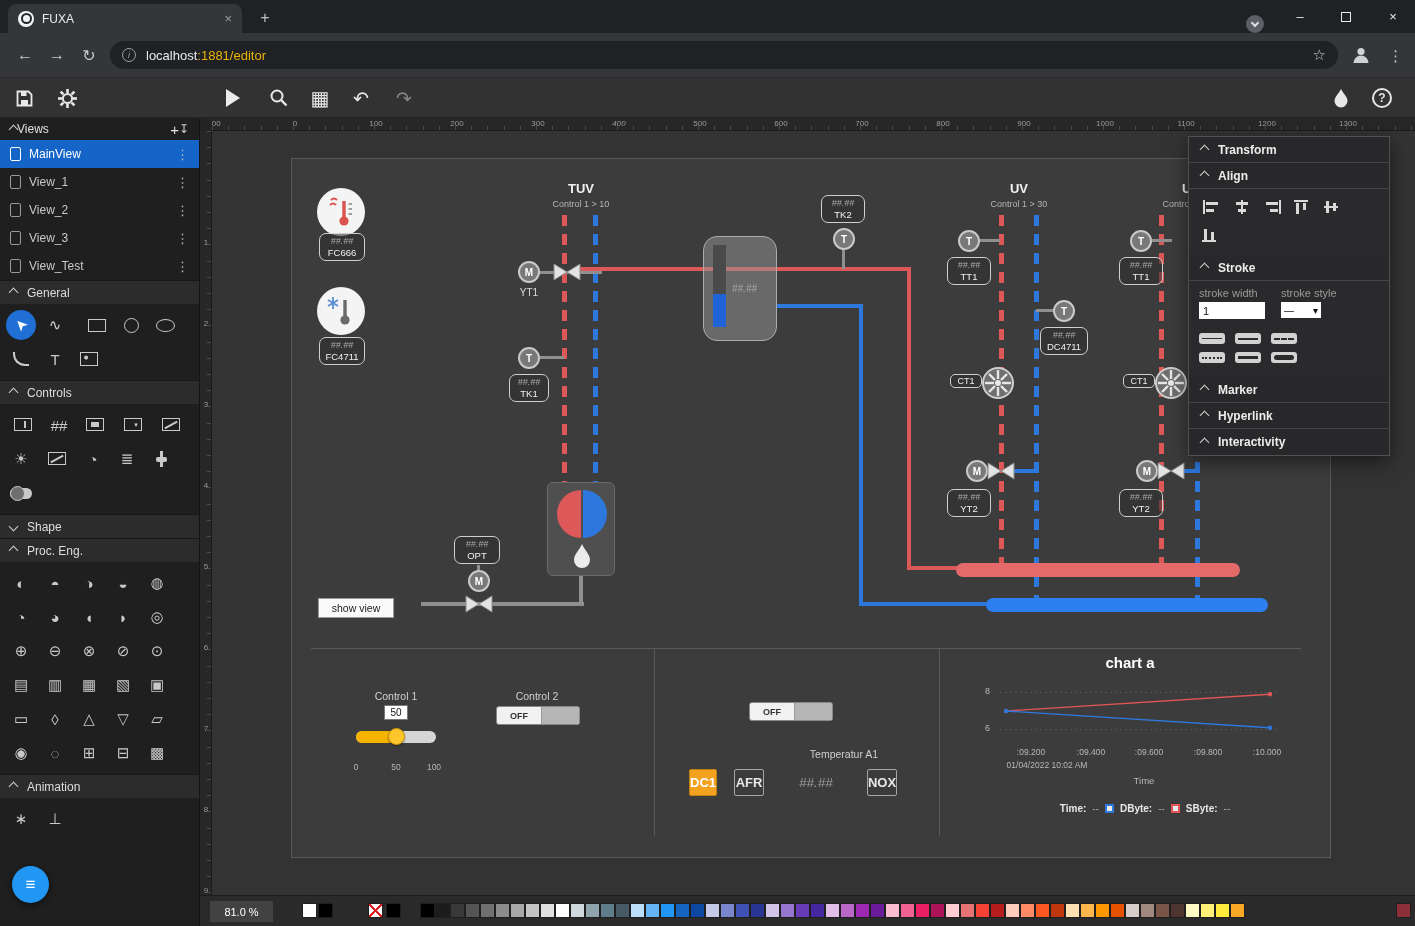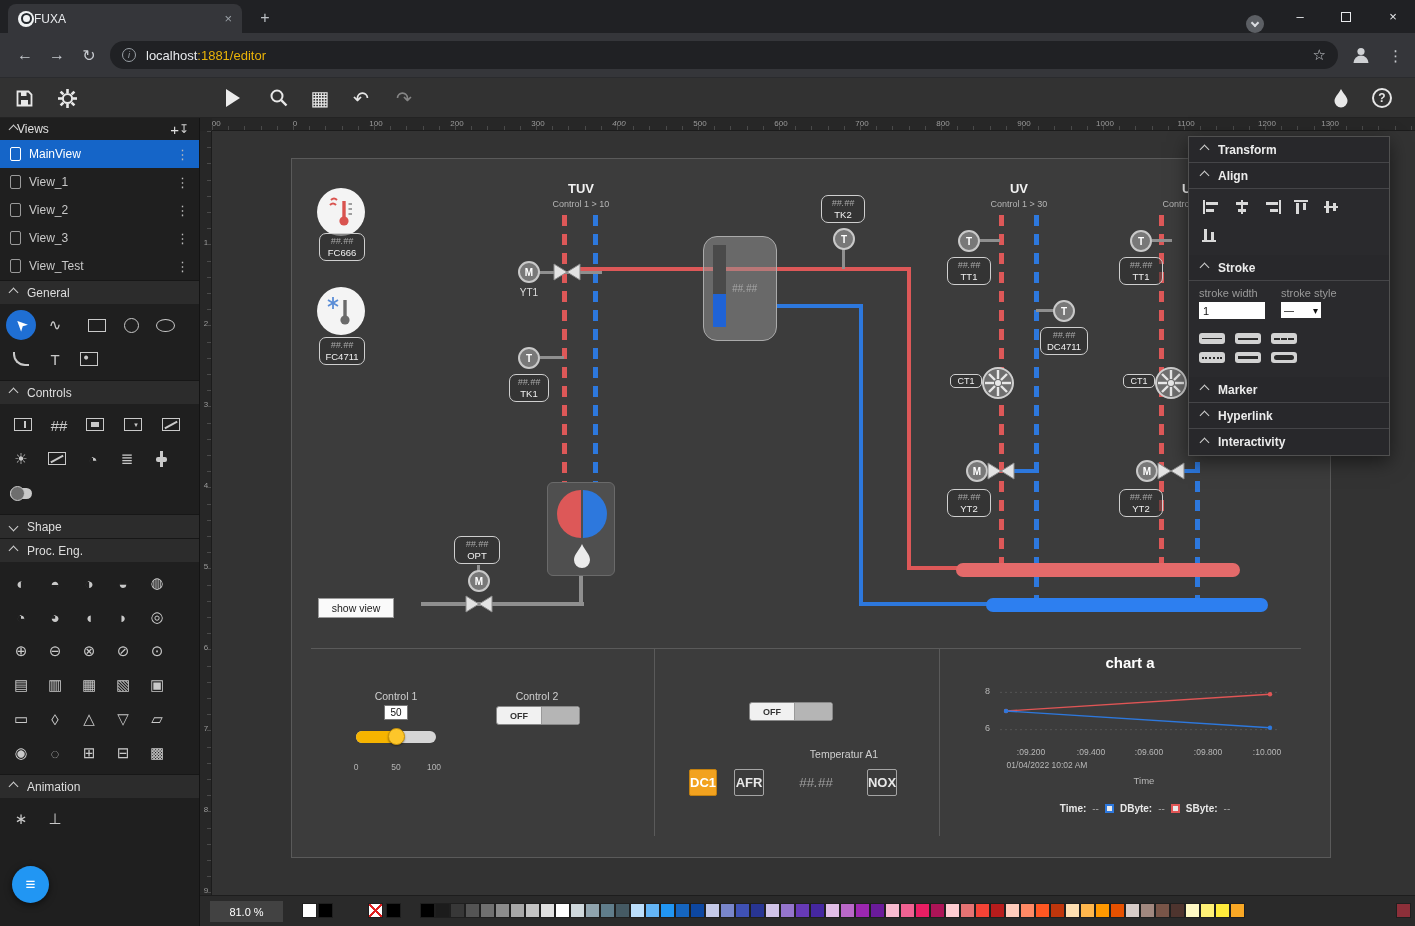--- a/index.html
+++ b/index.html
@@ -3,21 +3,21 @@
 <meta charset="utf-8">
 <style>
   *{margin:0;padding:0;box-sizing:border-box}
   html,body{background:#1a1a1a}
   .app{position:relative;width:1415px;height:926px;overflow:hidden;background:#333;
        font-family:"Liberation Sans",sans-serif;color:#ddd;-webkit-user-select:none}
 
   
   .tabstrip{position:absolute;left:0;top:0;width:100%;height:33px;background:#202124}
   .tab{position:absolute;left:8px;top:4px;width:234px;height:29px;background:#35363a;
-       border-radius:8px 8px 0 0;display:flex;align-items:center;padding:0 10px;
+       border-radius:8px 8px 0 0;display:flex;align-items:center;padding:0 10px;gap:8px;
        color:#e8eaed;font-size:12px}
   .favicon{width:16px;height:16px;border-radius:50%;background:#f1f3f4;display:flex;
        align-items:center;justify-content:center;flex-shrink:0}
   .favicon::after{content:"";width:7px;height:7px;border:2px solid #24292e;border-radius:50%}
   .tabclose{margin-left:auto;color:#9aa0a6;font-size:13px}
   .newtab{position:absolute;left:254px;top:7px;width:22px;height:22px;color:#bdc1c6;font-size:16px;
        display:flex;align-items:center;justify-content:center}
   .circlecaret{position:absolute;left:1246px;top:15px;width:18px;height:18px;border-radius:50%;
        background:#5c5f64;display:flex;align-items:center;justify-content:center}
   .circlecaret i{width:6px;height:6px;border-right:2px solid #dadce0;border-bottom:2px solid #dadce0;
@@ -190,21 +190,21 @@
   .stylebtn{width:26px;height:11px;background:#d2d2d2;border-radius:3px;display:flex;
        align-items:center;padding:0 3px;margin:4px 10px 4px 0}
   .ls{flex:1}
   .ls1{border-top:1px solid #2b2b2b}.ls2{border-top:2px solid #2b2b2b}.ls3{border-top:3px solid #2b2b2b}
   .ls4{border-top:2px dashed #2b2b2b}.ls5{border-top:2px dotted #2b2b2b}
   .ls6{height:5px;background:#2b2b2b;border-radius:3px}
 
   
   .statusbar{position:absolute;left:200px;top:895px;width:1215px;height:31px;background:#2a2a2a;
        border-top:1px solid #1d1d1d}
-  .zoombox{position:absolute;left:10px;top:5px;width:73px;height:21px;background:#424242;color:#fff;
+  .zoombox{position:absolute;left:10px;top:5px;width:63px;height:21px;background:#424242;color:#fff;
        font-size:11px;display:flex;align-items:center;justify-content:center}
   .sw{width:15px;height:15px;display:inline-block;border:1px solid #1f1f1f;flex-shrink:0}
   .fillsw{position:absolute;top:7px}
   .xsw{background:linear-gradient(45deg,transparent 44%,#e02020 44% 56%,transparent 56%),
        linear-gradient(-45deg,transparent 44%,#e02020 44% 56%,transparent 56%),#fff}
   .palstrip{position:absolute;left:220px;top:7px;display:flex}
 </style>
 </head>
 <body>
 
@@ -418,21 +418,21 @@
       <span class="rlbl" style="left: 308px;">300</span>
       <span class="rlbl" style="left: 389px; font-style: italic;">400</span>
       <span class="rlbl" style="left: 470px;">500</span>
       <span class="rlbl" style="left: 551px;">600</span>
       <span class="rlbl" style="left: 632px;">700</span>
       <span class="rlbl" style="left: 713px;">800</span>
       <span class="rlbl" style="left: 794px;">900</span>
       <span class="rlbl" style="left: 875px;">1000</span>
       <span class="rlbl" style="left: 956px;">1100</span>
       <span class="rlbl" style="left: 1037px;">1200</span>
-      <span class="rlbl" style="left: 1091px; text-align: right;">1300</span>
+      <span class="rlbl" style="left: 1118px;">1300</span>
     </div>
   <div class="rulerv">
       <span class="rlblv" style="top: 107px;">1</span>
       <span class="rlblv" style="top: 188px;">2</span>
       <span class="rlblv" style="top: 269px;">3</span>
       <span class="rlblv" style="top: 350px;">4</span>
       <span class="rlblv" style="top: 431px;">5</span>
       <span class="rlblv" style="top: 512px;">6</span>
       <span class="rlblv" style="top: 593px;">7</span>
       <span class="rlblv" style="top: 674px;">8</span>

